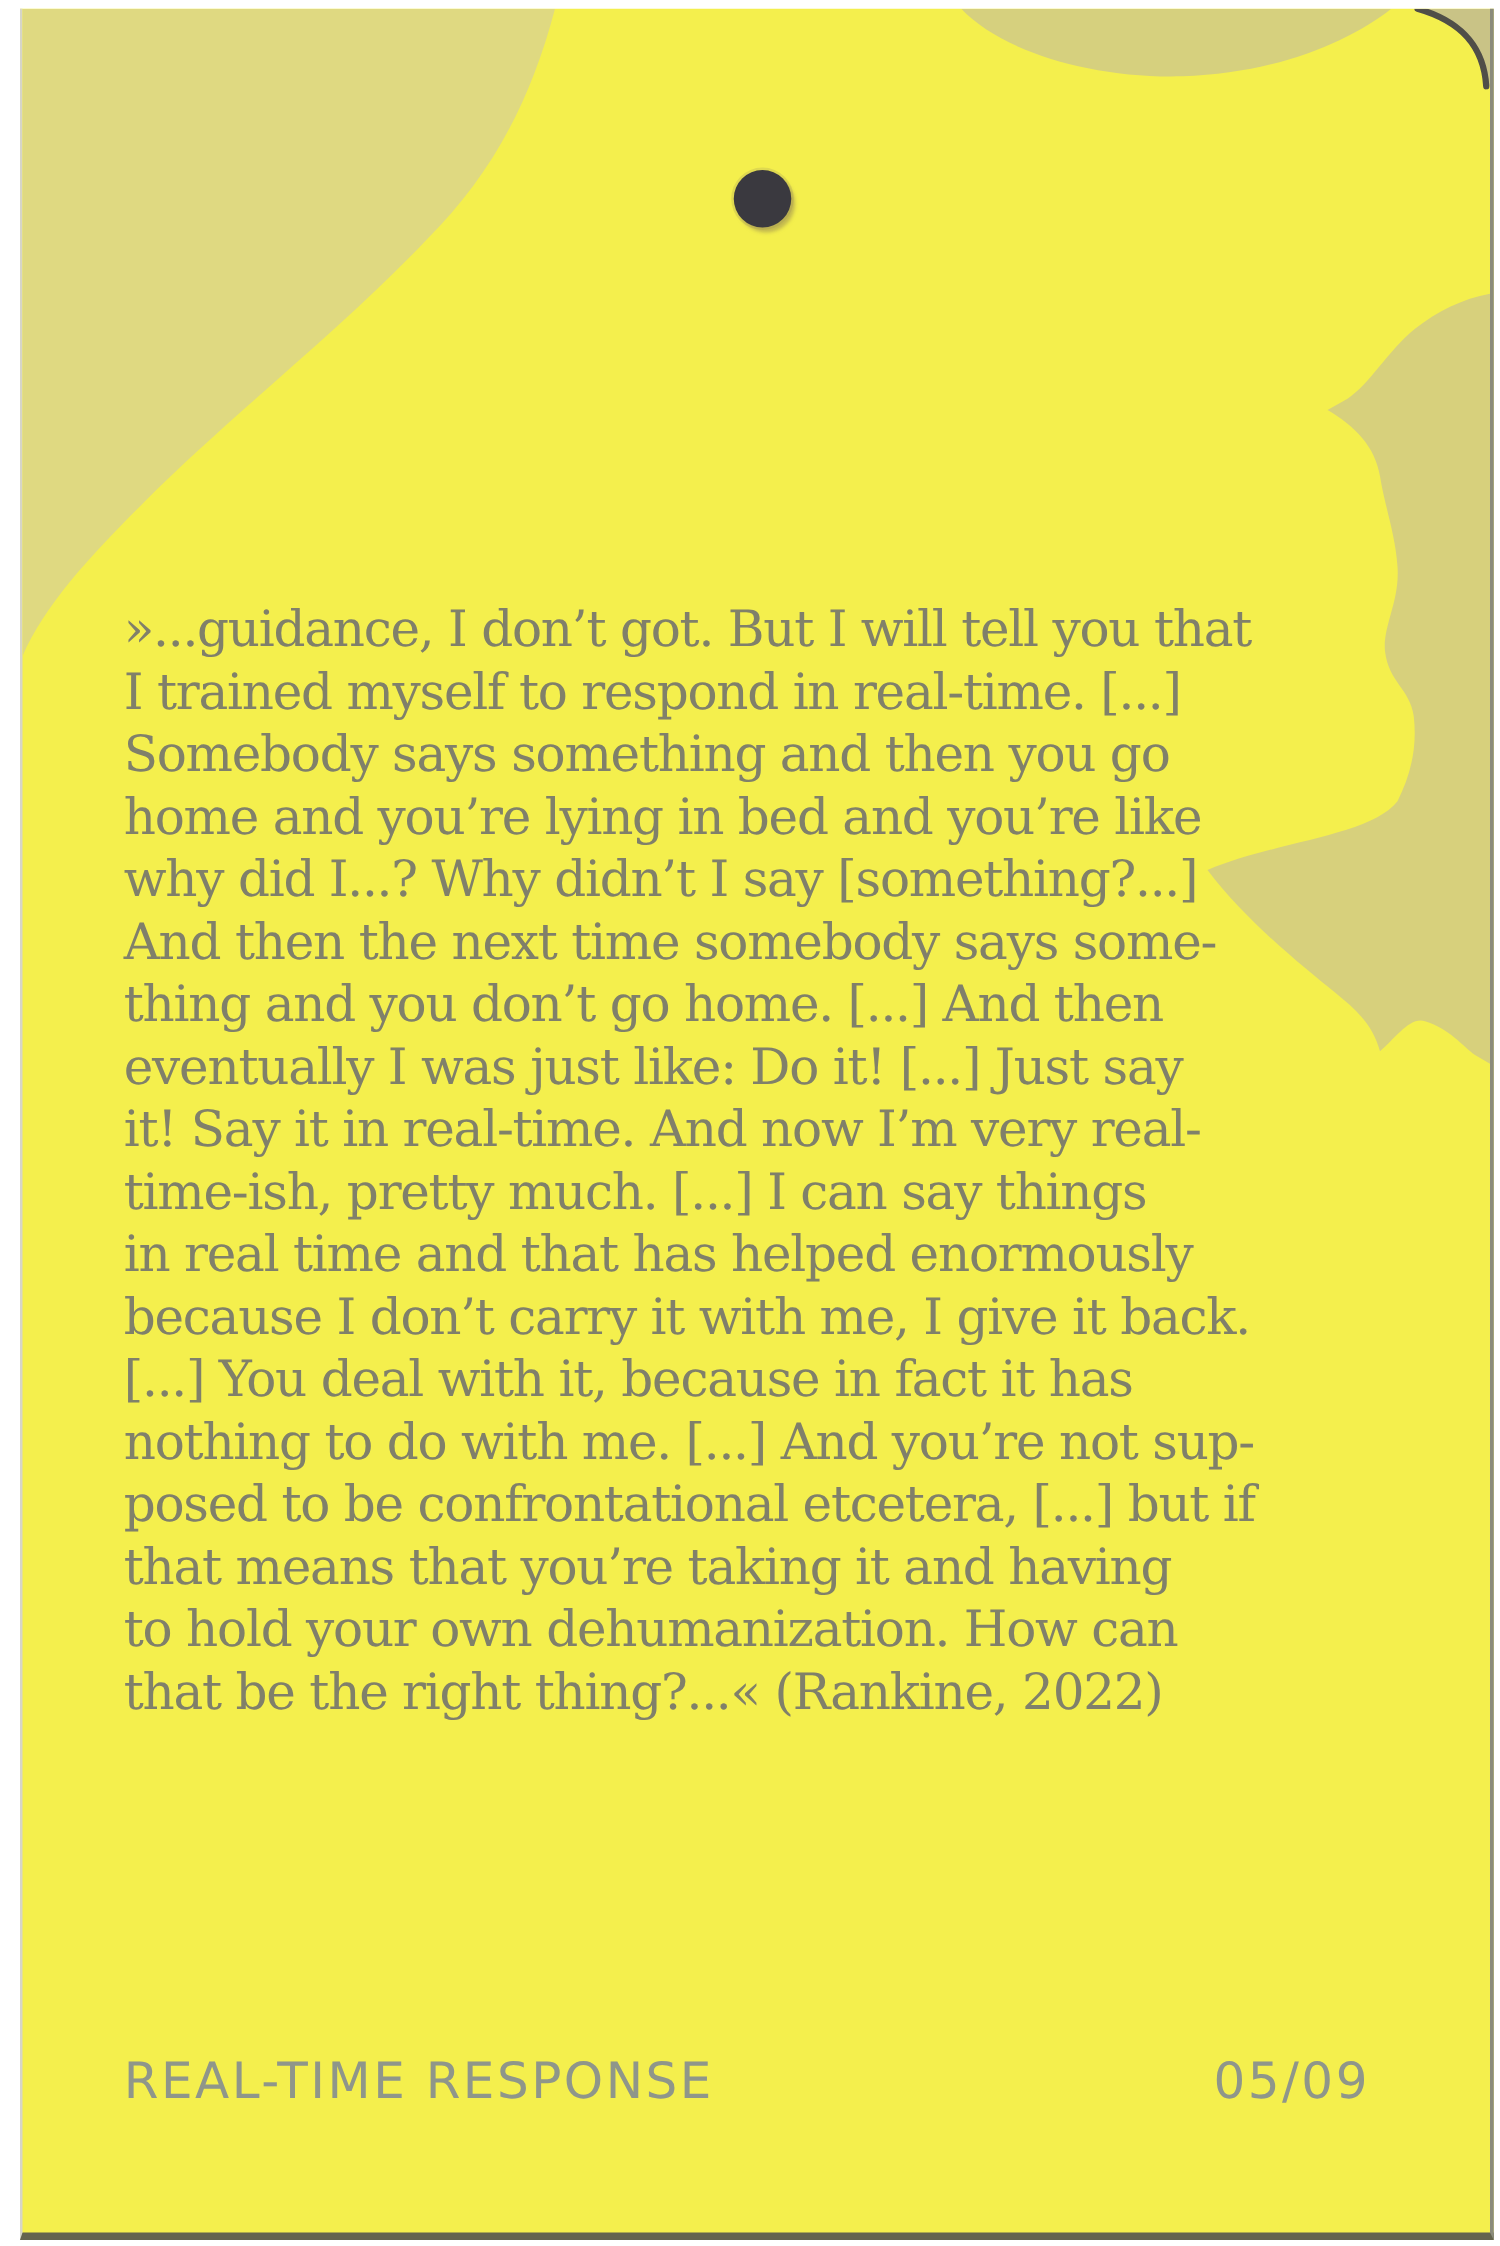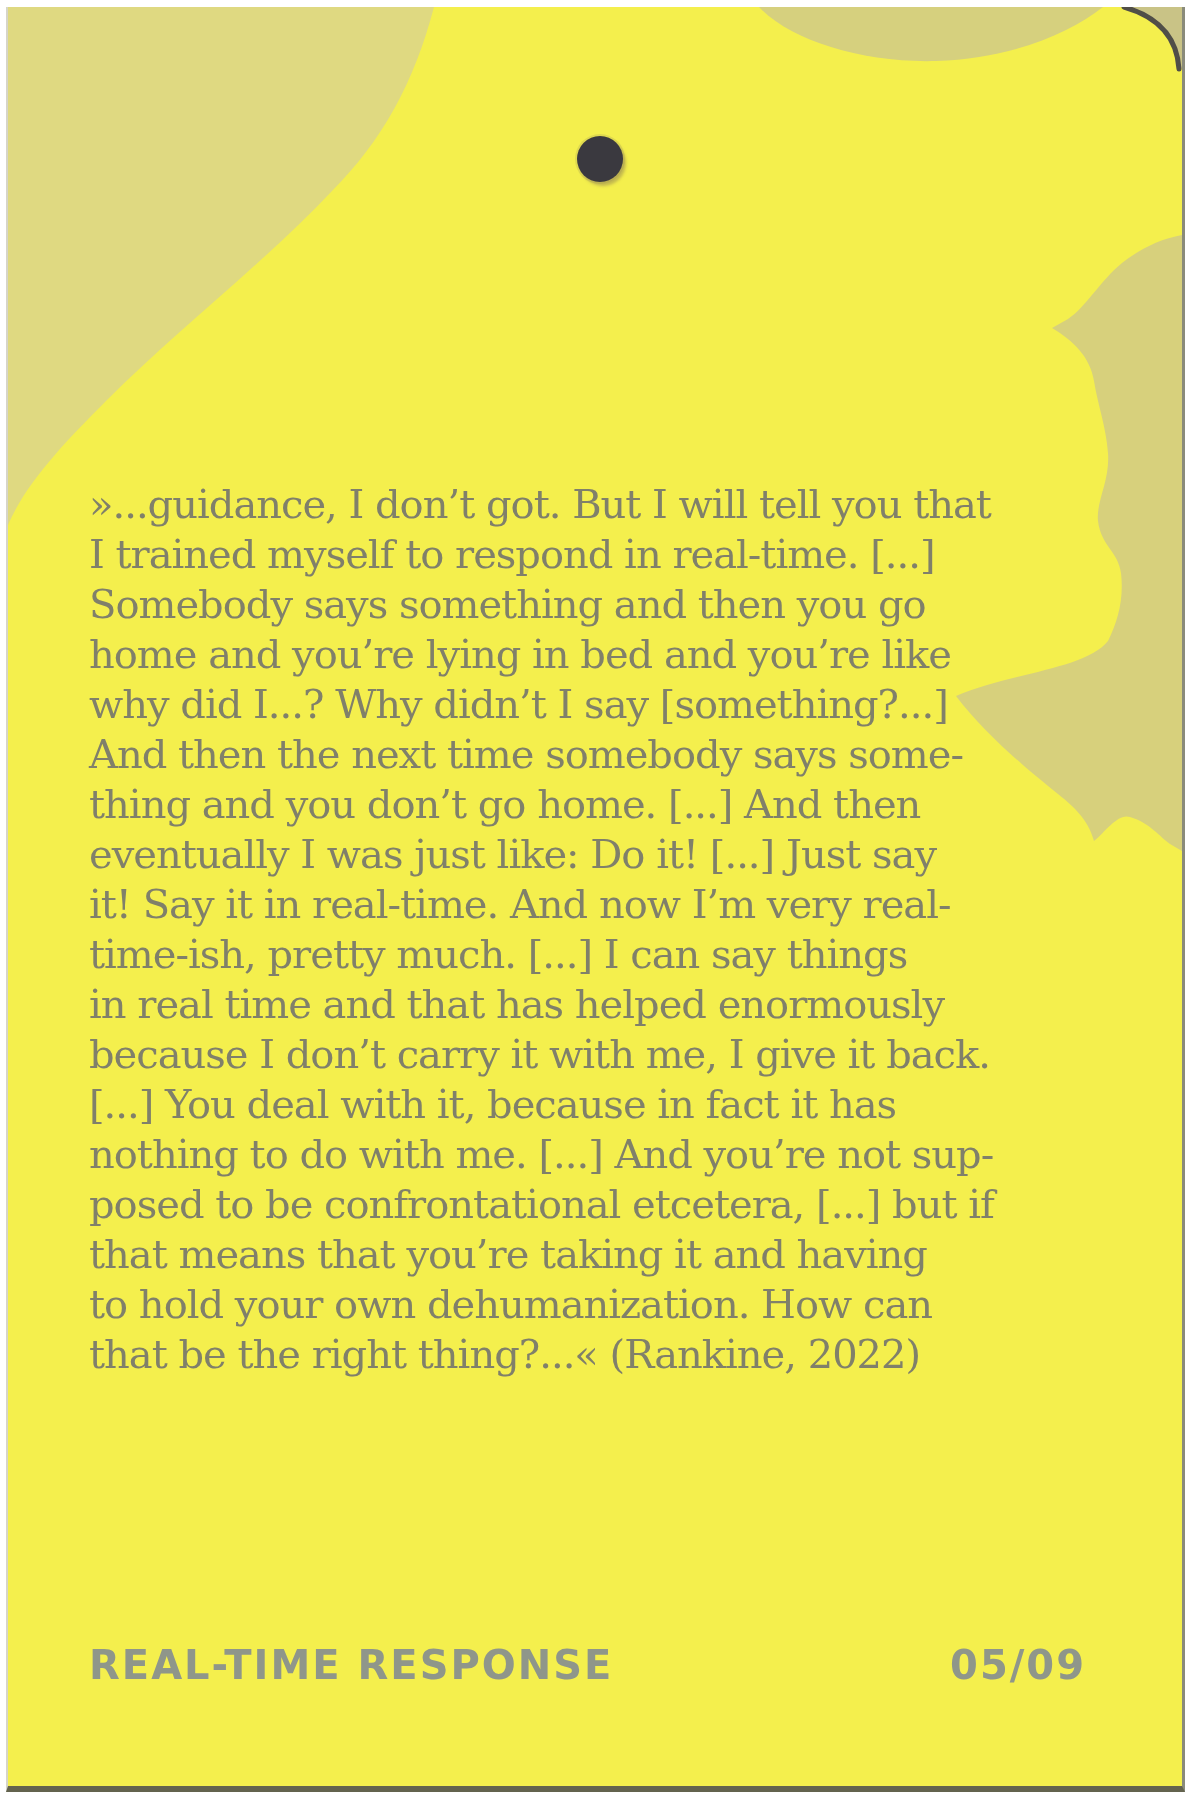--- a/index.html
+++ b/index.html
@@ -5,21 +5,21 @@
   html,body{margin:0;padding:0;}
   body{
     width:1200px;height:1797px;
     background:#ffffff;
     font-family:"DejaVu Serif", serif;
     overflow:hidden;
     position:relative;
   }
   .card{
     position:absolute;
-    left:6px;top:7px;
+    left:16px;top:7px;
     width:1179px;height:1785px;
     box-sizing:border-box;
     background:#f4ef4d;
     border-left:2px solid #d6d5c8;
     border-right:3px solid #8a8b7b;
     border-bottom:6px solid #63634e;
     overflow:hidden;
   }
   .blobs{
     position:absolute;left:0;top:0;width:100%;height:100%;
@@ -45,21 +45,21 @@
     white-space:pre;
   }
   .footer{
     position:absolute;
     left:81px;top:1634px;
     width:997px;
     display:flex;
     justify-content:space-between;
     align-items:flex-start;
     font-family:"DejaVu Sans", sans-serif;
-    font-weight:700;
+    font-weight:400;
     font-size:40px;
     line-height:48px;
     color:#8f968a;
   }
   .footer .label{letter-spacing:2px;}
   .footer .pagenum{letter-spacing:2px;}
 </style>
 </head>
 <body>
 

